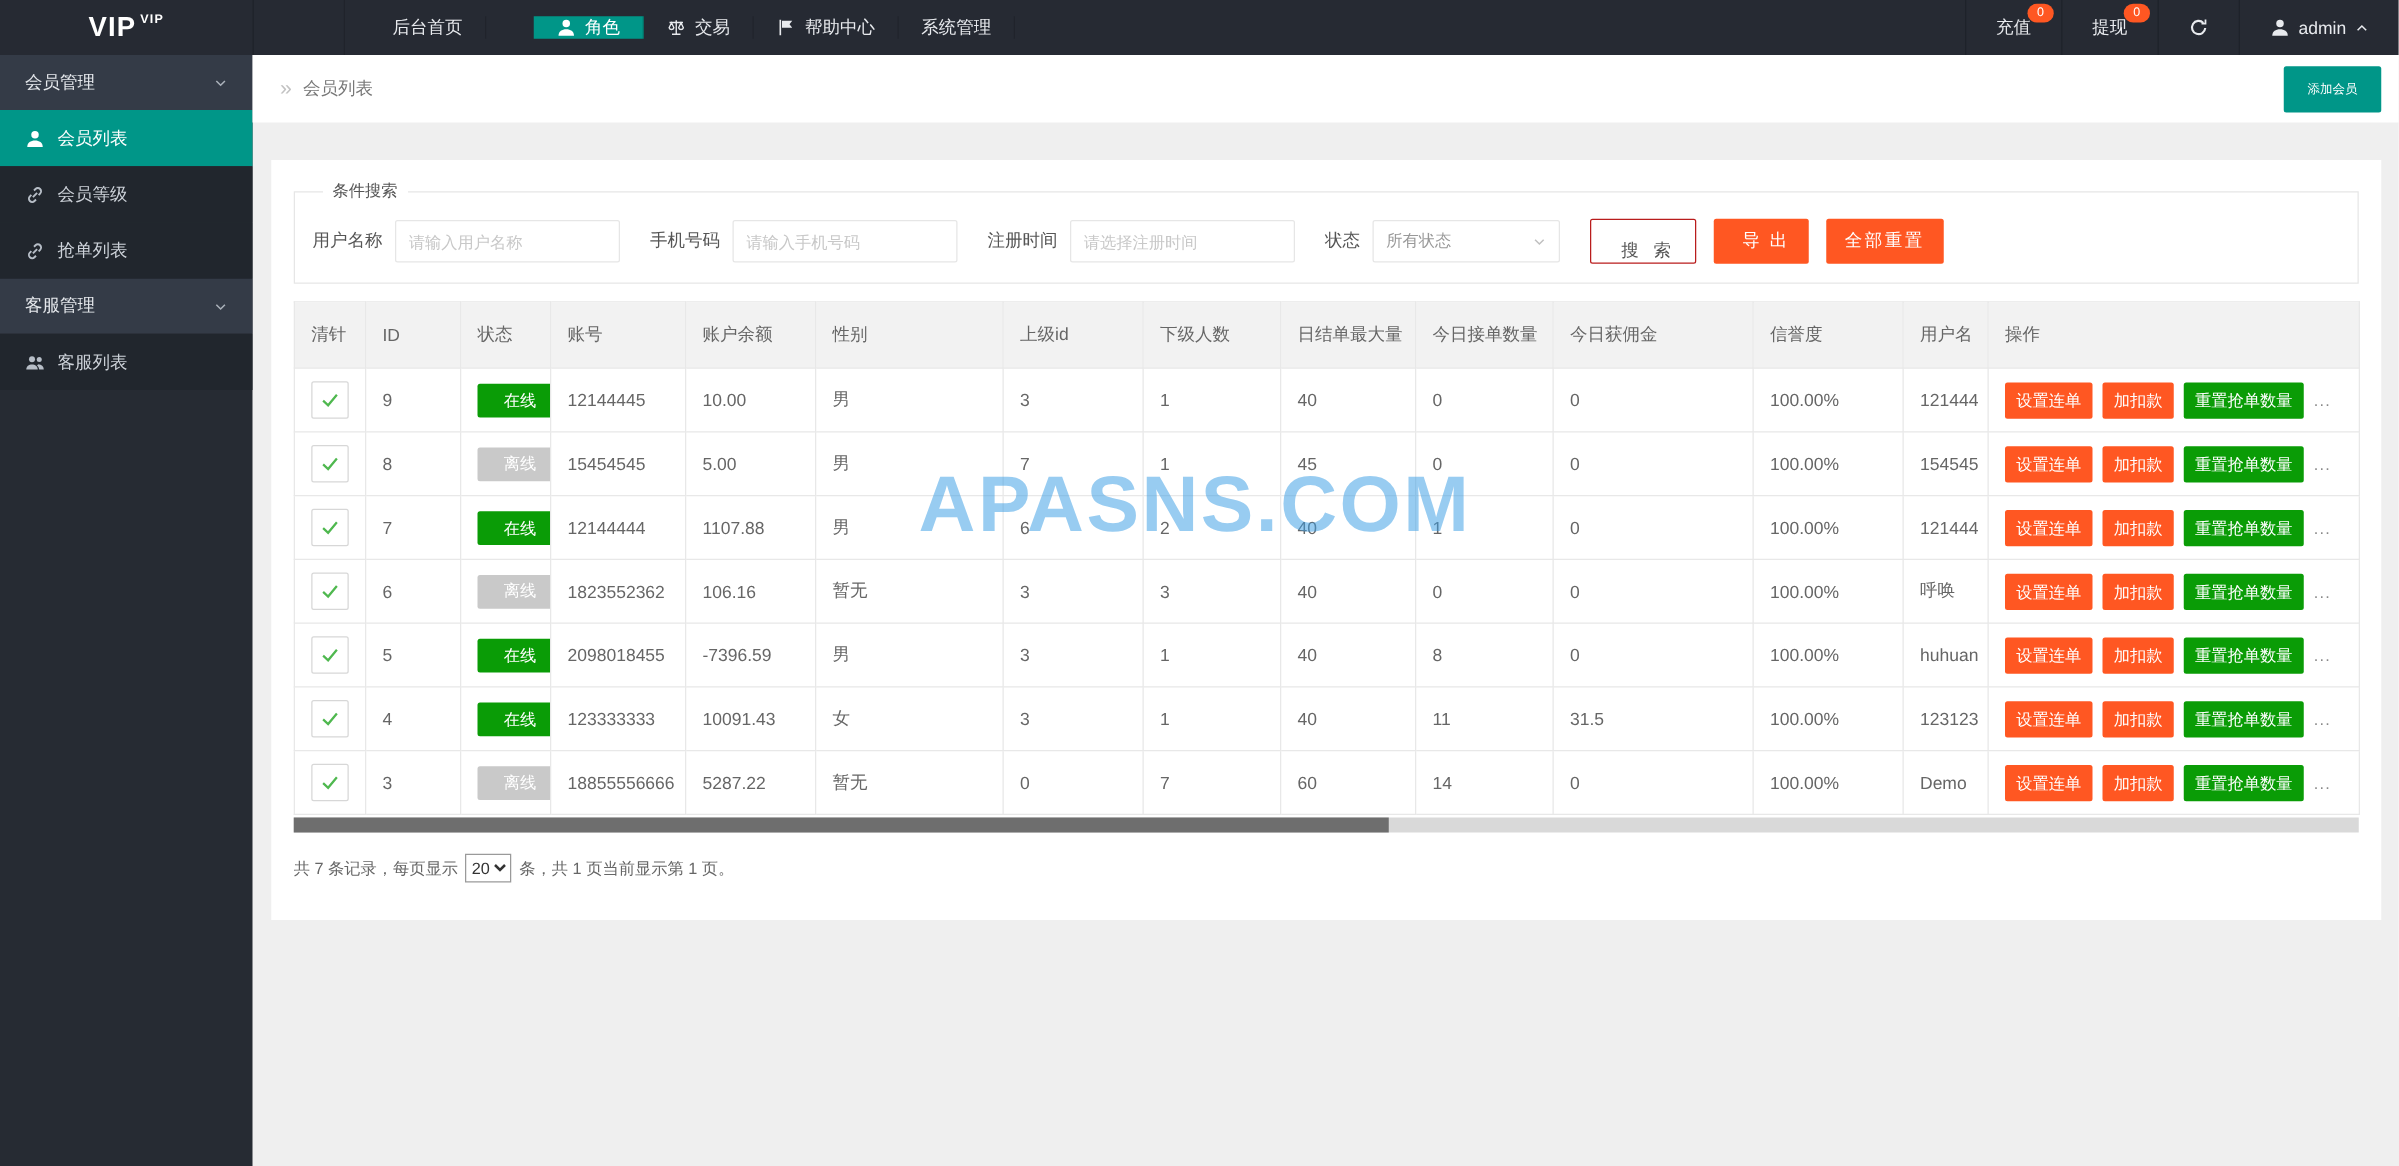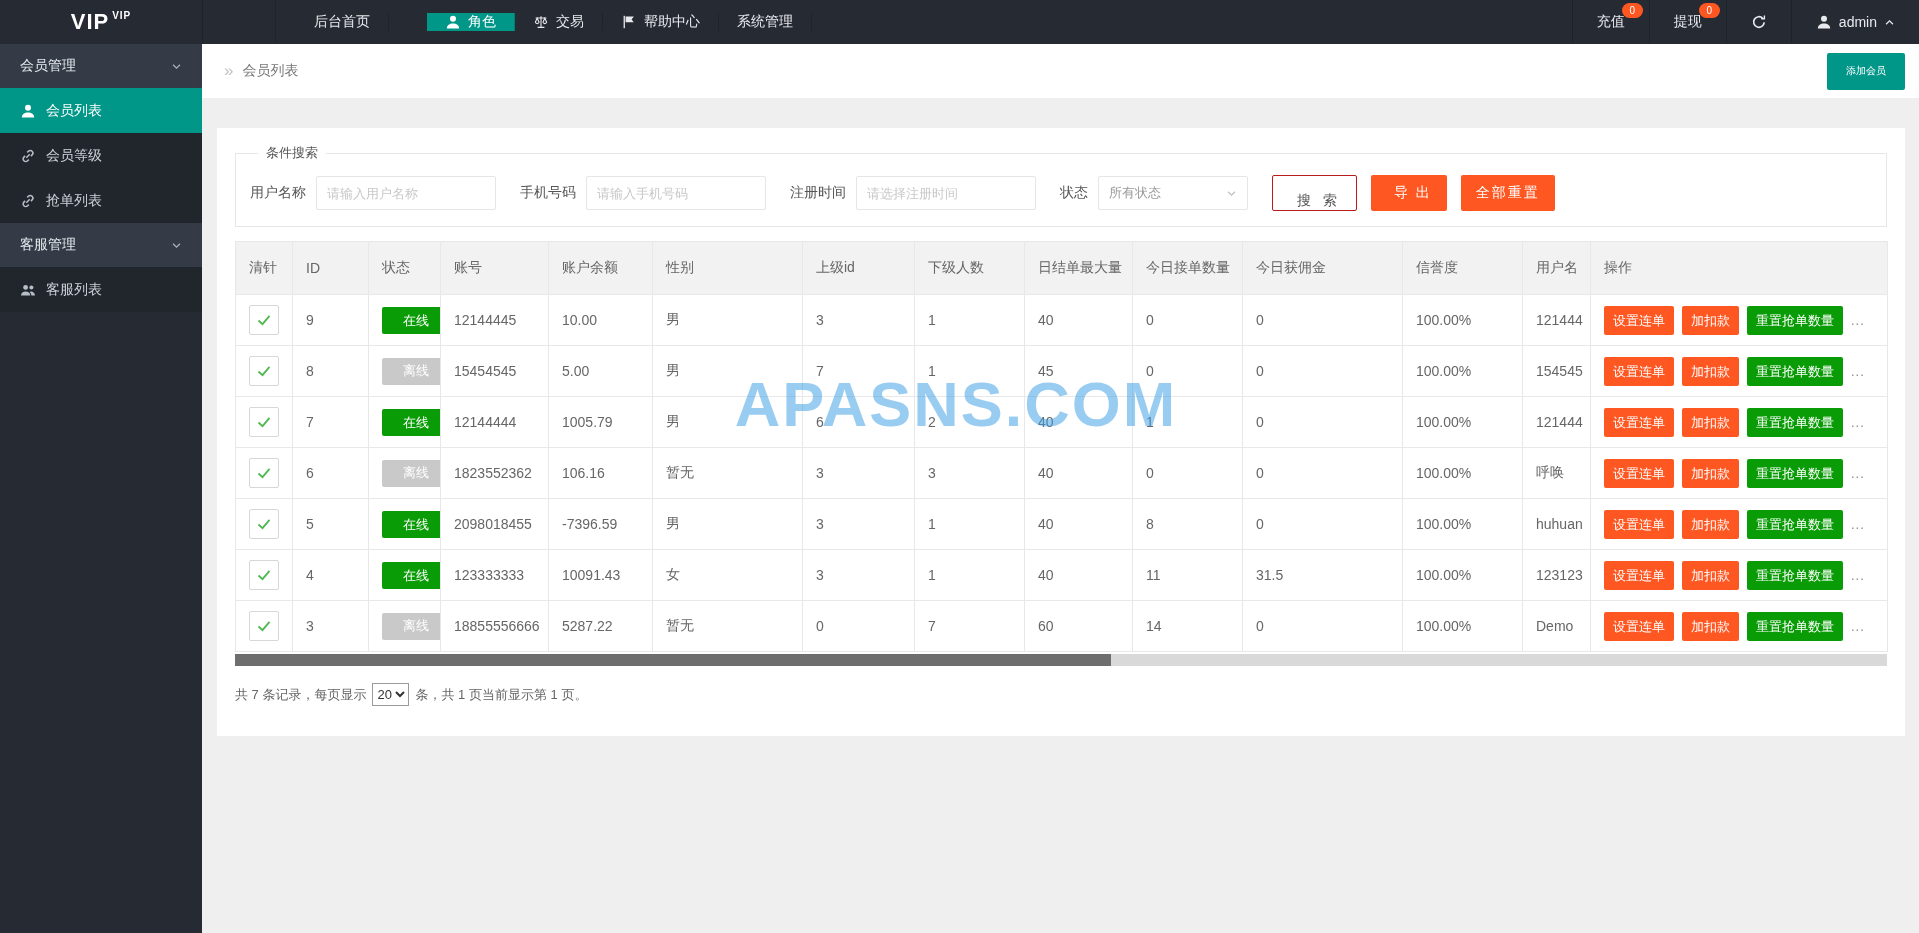--- a/index.html
+++ b/index.html
@@ -382,21 +382,21 @@
                       <span class="icon">
                         <svg viewBox="0 0 18 18" fill="none" stroke="#4fb84f" stroke-width="1.8">
                           <path d="M3.5 9.5 7.5 13.2 14.5 4.8"></path>
                         </svg>
                       </span>
                     </div>
                   </td>
                   <td>7</td>
                   <td><span class="badge-st badge-on">在线</span></td>
                   <td>12144444</td>
-                  <td>1005.79</td>
+                  <td>1107.88</td>
                   <td>男</td>
                   <td>6</td>
                   <td>2</td>
                   <td>40</td>
                   <td>1</td>
                   <td>0</td>
                   <td>100.00%</td>
                   <td class="uname">121444</td>
                   <td class="col-op"><button class="abtn orange">设置连单</button><button class="abtn orange">加扣款</button><button class="abtn green">重置抢单数量</button><span class="more-dots">...</span></td>
                 </tr>

